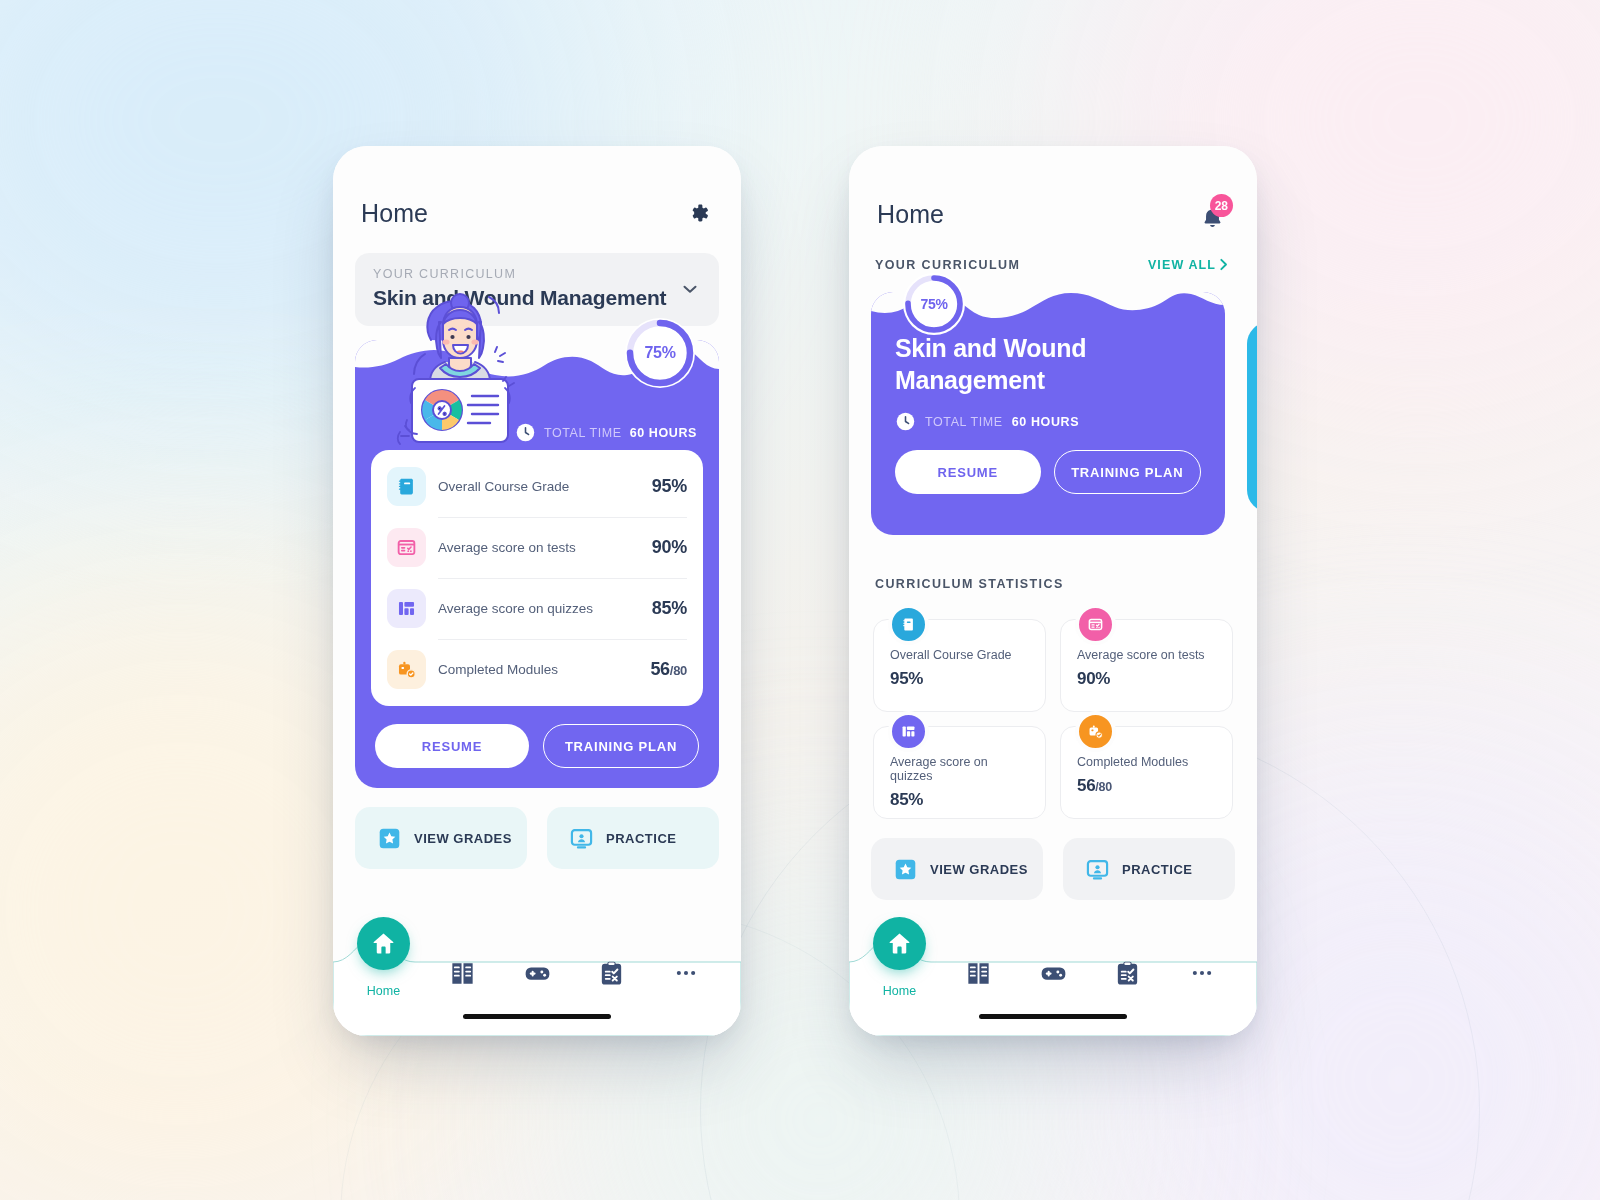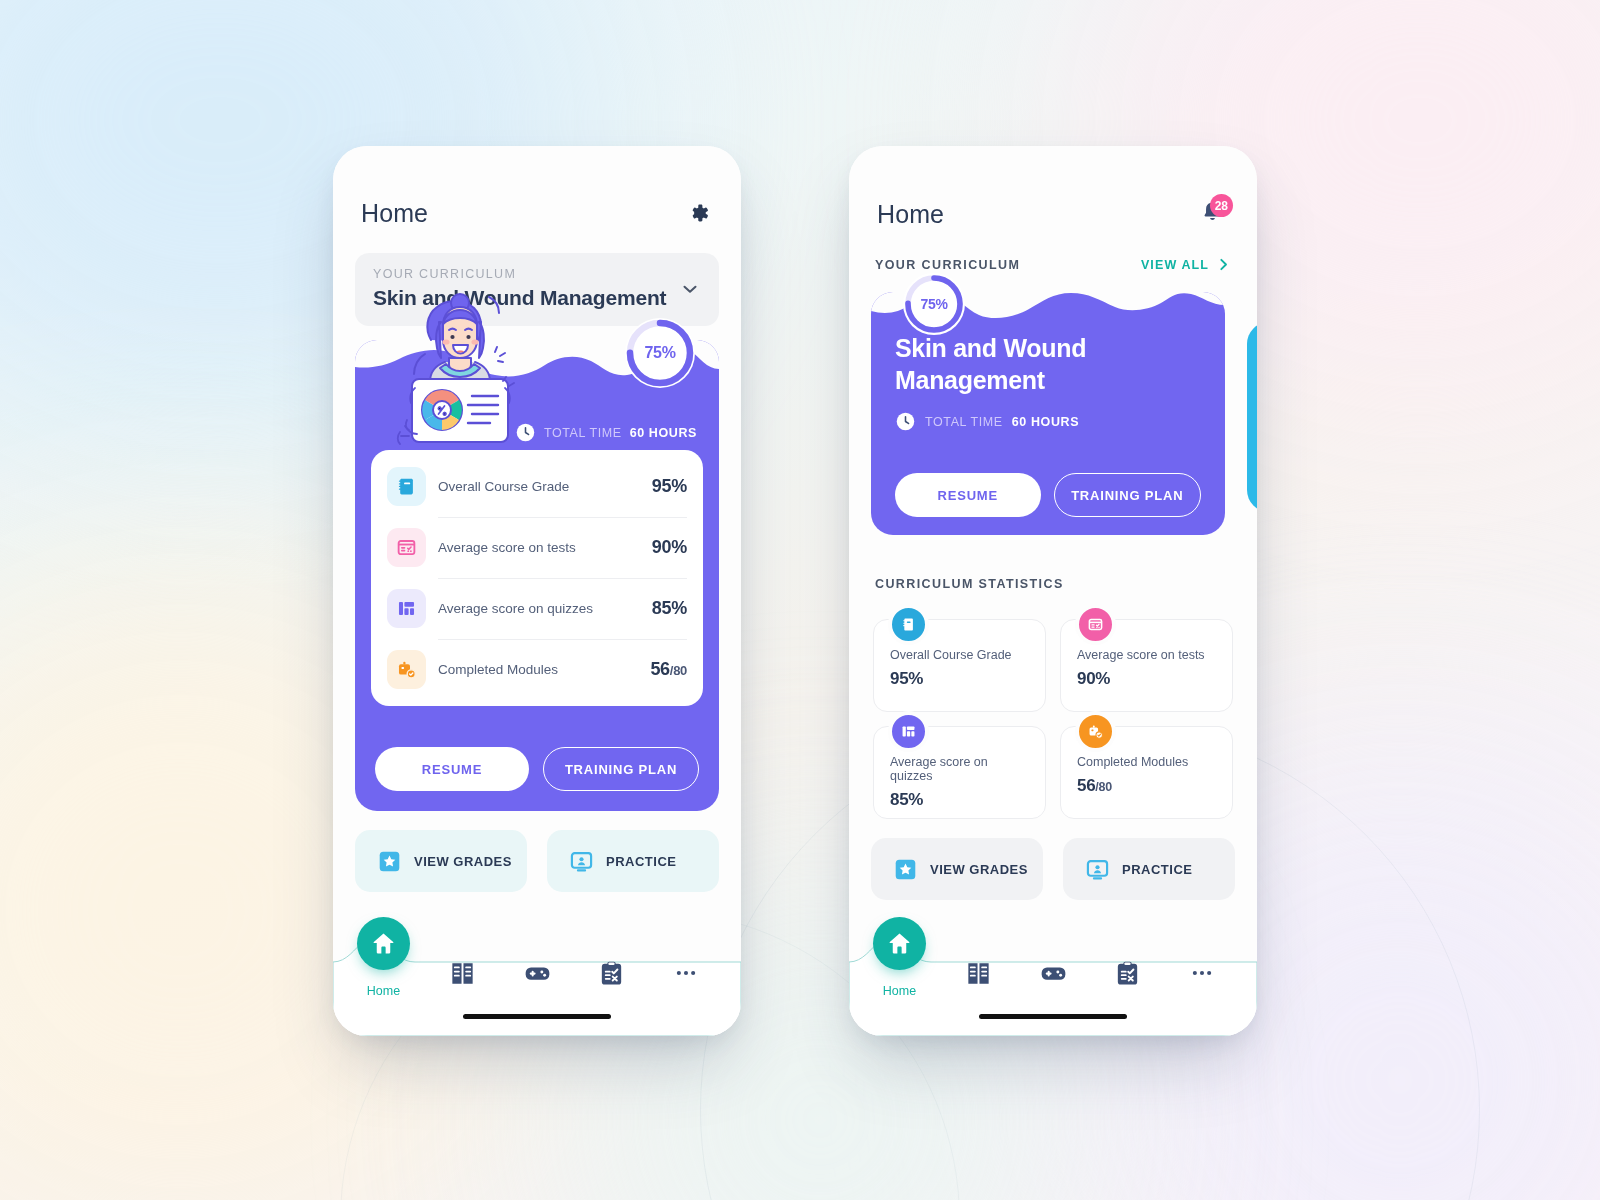--- a/index.html
+++ b/index.html
@@ -56,21 +56,21 @@
 
   .screen { position: relative; width: 100%; height: 100%; background: #fdfdfd; }
 
   
   .hdr {
     display: flex; align-items: center; justify-content: space-between;
     padding: 52px 28px 0 28px;
   }
   .hdr-title { font-size: 25px; font-weight: 400; color: #2b3a55; letter-spacing: .1px; }
   .gear-btn { width: 30px; height: 30px; display: flex; align-items: center; justify-content: center; cursor: pointer; }
-  .bell-wrap { position: relative; width: 34px; height: 32px; display: flex; justify-content: center; cursor: pointer; }
+  .bell-wrap { position: relative; width: 34px; height: 32px; display: flex; align-items: flex-end; justify-content: center; cursor: pointer; }
   .badge {
     position: absolute; right: -4px; top: -4px;
     min-width: 23px; height: 23px; padding: 0 5px;
     background: #f8559a; color: #fff;
     border-radius: 12px;
     font-size: 12px; font-weight: 700;
     display: flex; align-items: center; justify-content: center;
     line-height: 1;
   }
 
@@ -135,21 +135,20 @@
   .stat-name { flex: 1; margin-left: 12px; font-size: 13.5px; color: #54607a; }
   .stat-val { font-size: 18px; font-weight: 700; color: #2b3a55; letter-spacing: -.3px; }
   .stat-val .sub { font-size: 13px; font-weight: 700; color: #4b5876; }
 
   .hero-btns { display: flex; gap: 14px; padding: 18px 4px 4px 4px; position: relative; z-index: 3; }
   .btn-pill {
     flex: 1; height: 44px; border-radius: 22px;
     display: flex; align-items: center; justify-content: center;
     font-size: 13px; font-weight: 700; letter-spacing: .8px;
     cursor: pointer;
-    margin-top: 23px;
   }
   .btn-white { background: #fff; color: #6f64ee; }
   .btn-ghost { background: transparent; color: #fff; border: 1.6px solid #fff; }
 
   
   .quick { display: flex; gap: 20px; margin: 19px 22px 0 22px; }
   .quick-btn {
     flex: 1; height: 62px; border-radius: 15px;
     display: flex; align-items: center; gap: 12px;
     padding-left: 22px;
@@ -187,21 +186,21 @@
     position: absolute; left: 50%; transform: translateX(-50%);
     bottom: 17px; width: 148px; height: 5px; border-radius: 3px; background: #111;
   }
 
   
   .sec-head {
     display: flex; align-items: center; justify-content: space-between;
     padding: 0 26px; margin-top: 27px;
   }
   .sec-title { font-size: 12.5px; font-weight: 700; letter-spacing: 1.4px; color: #4a5568; }
-  .view-all { display: flex; align-items: center; gap: 7px; font-size: 12.5px; font-weight: 700; letter-spacing: 1.1px; color: #10b3a3; cursor: pointer; }
+  .view-all { display: flex; align-items: center; font-size: 12.5px; font-weight: 700; letter-spacing: 1.1px; color: #10b3a3; cursor: pointer; }
 
   .carousel { position: relative; margin-top: 20px; height: 247px; }
   .card-main {
     position: absolute; left: 22px; top: 0;
     width: 354px; height: 243px;
     background: #7166f0;
     border-radius: 22px;
     padding: 41px 24px 0 24px;
     overflow: hidden;
   }

